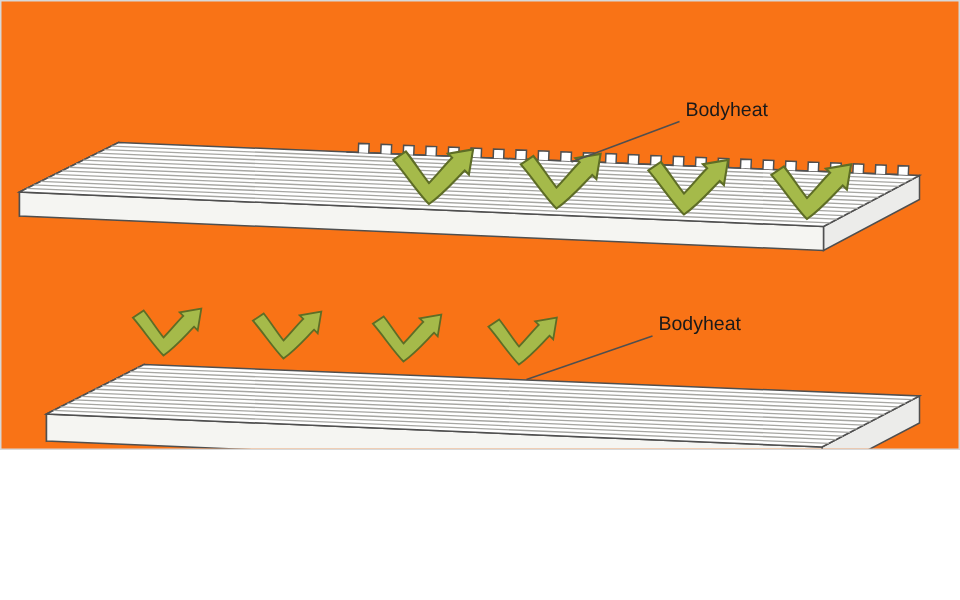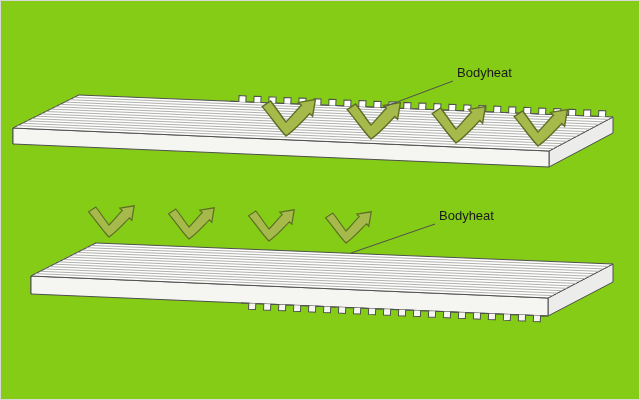--- a/index.html
+++ b/index.html
@@ -1,19 +1,19 @@
 <!DOCTYPE html>
 <html><head>
 <meta charset="utf-8">
 <style>
   html,body{margin:0;padding:0;background:#ffffff;}
   .frame{
     position:relative;
-    width:640px;height:400px;
-    background:#84cc16;
+    width:640px;height:300px;
+    background:#f97316;
     border:1px solid #d8d8d8;
     box-sizing:border-box;
     overflow:hidden;
     font-family:"Liberation Sans", sans-serif;
   }
   svg{display:block;}
   text.diagram-label{
     font-family:"Liberation Sans", sans-serif;
     font-size:13px;
   }

